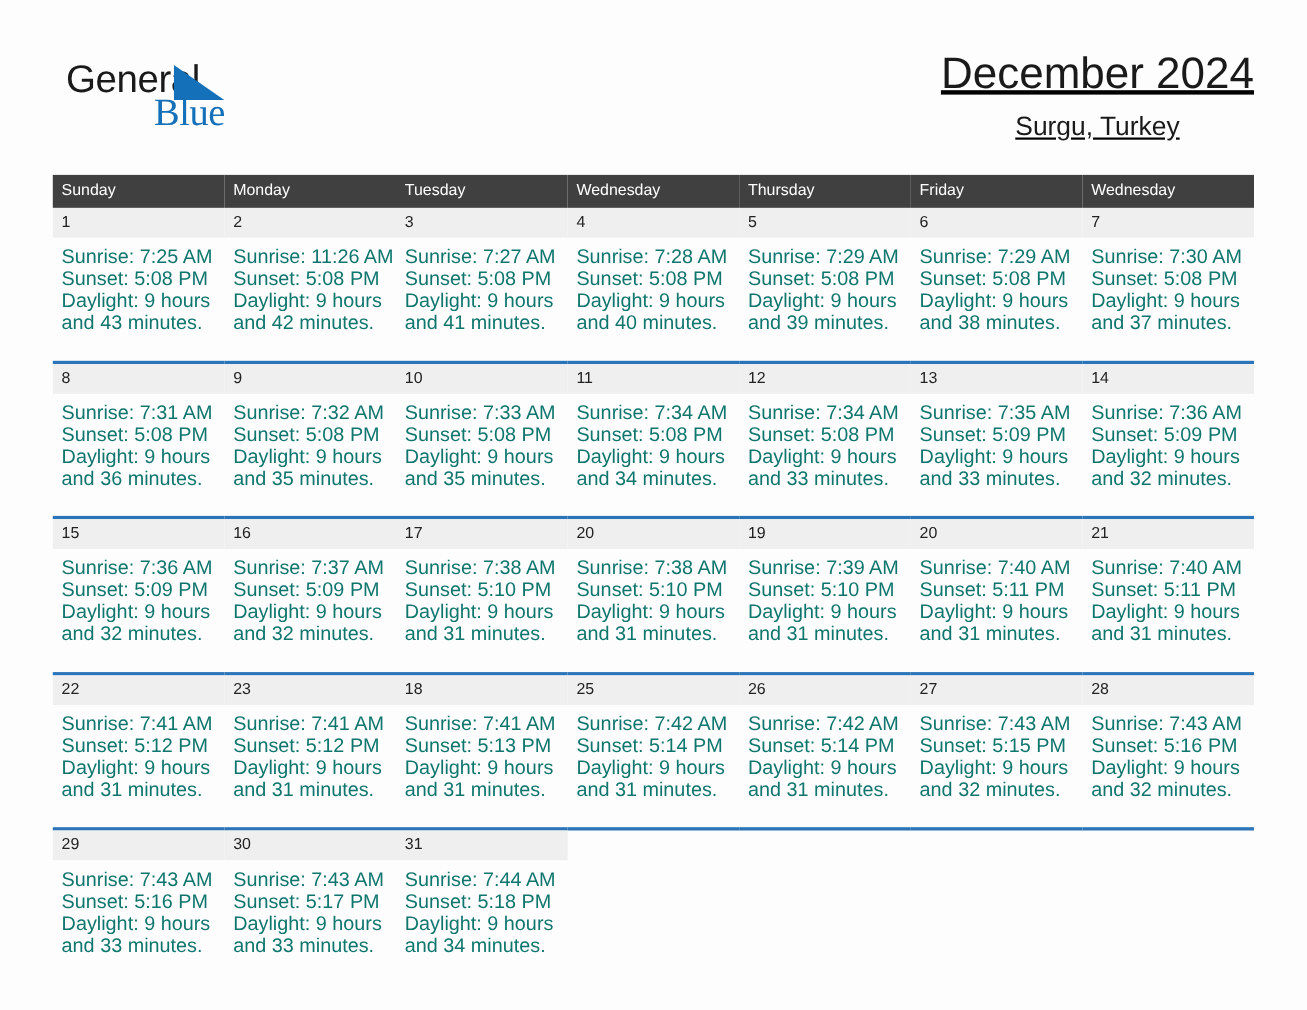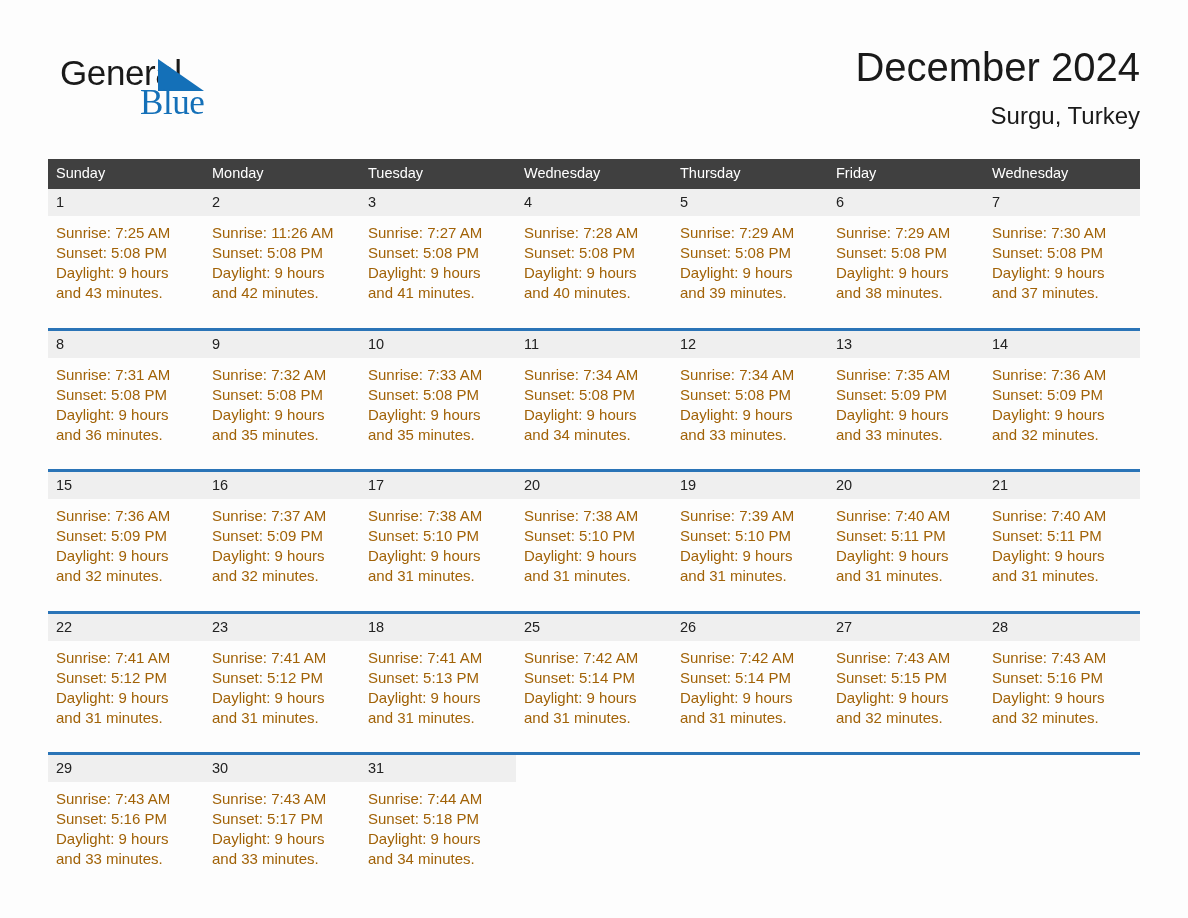--- a/index.html
+++ b/index.html
@@ -49,35 +49,37 @@
     letter-spacing: -0.4px;
     color: #1470b8;
     line-height: 38px;
     font-family: Liberation Serif, serif;
   }
 
   .title-wrap {
     position: absolute;
     right: 0; top: 0;
     text-align: right;
+    text-decoration: underline;
   }
   .month-title {
     font-size: 40px;
     color: #1a1a1a;
     font-weight: 400;
     line-height: 54px;
     white-space: nowrap;
   }
   .location {
     font-size: 24px;
     color: #1a1a1a;
     font-weight: 400;
     line-height: 32px;
     margin-top: 6px;
     white-space: nowrap;
+    text-align: center;
   }
 
   
   .calendar {
     position: absolute;
     left: 48px; top: 159px;
     width: 1092px;
   }
   .cal-table {
     width: 1092px;
@@ -110,22 +112,22 @@
     background: #efefef;
     font-size: 14.5px;
     color: #222;
     padding: 5px 0 5px 8px;
     line-height: 17px;
     height: 27px;
   }
   .cell-inner.empty .daynum { background: transparent; }
   .detail {
     padding: 7px 0 0 8px;
-    font-size: 15px;
-    color: #a16207;
+    font-size: 18px;
+    color: #0f766e;
     line-height: 20.1px;
   }
   .detail div { white-space: nowrap; }
 
   .spacer-row td { height: 8px; padding: 0; border: none; background: #fdfdfd; }
 </style>
 </head>
 <body>
 
 <div id="page">

